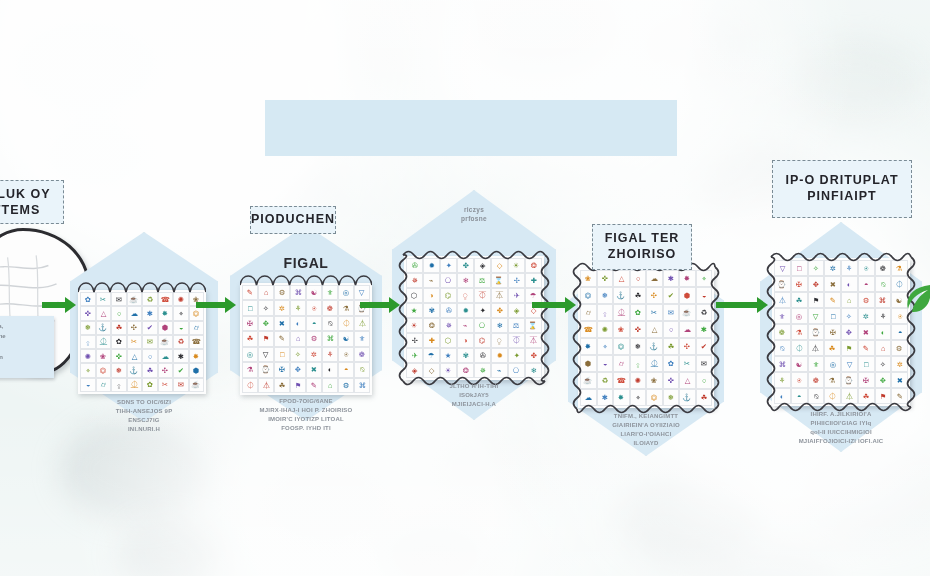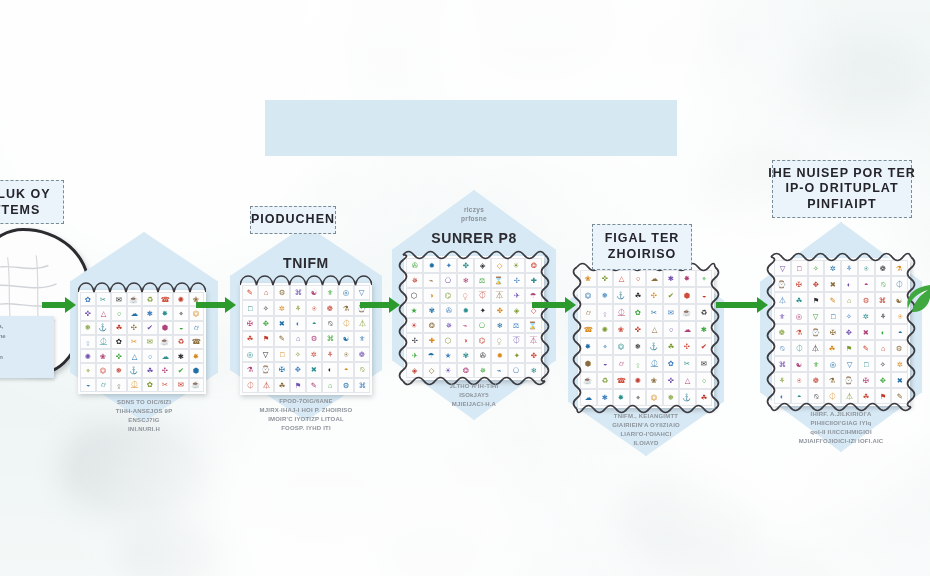--- a/index.html
+++ b/index.html
@@ -360,21 +360,21 @@
       </div>
       <div class="caption" style="top: 166px;">
         <div>SDNS TO OIC/6IZI</div>
         <div>TIHH-ANSEJOS 9P</div>
         <div>ENSCJ7IG</div>
         <div>INI.NURI.H</div>
       </div>
     </div>
     <div class="stage" style="left: 230px; top: 225px; width: 152px; height: 196px;">
       <div class="hex"></div>
-      <div class="stage-head" style="top: 30px;">TNIFM</div>
+      <div class="stage-head" style="top: 30px;">FIGAL</div>
       <div class="card scallop" style="left: 10px; top: 58px; width: 132px; height: 112px;">
         <div class="grid" style="grid-template-columns: repeat(8, 1fr); grid-template-rows: repeat(7, 1fr);">
           <div class="cellbox">
             <span class="glyph" style="color: rgb(207, 75, 58);">✎</span>
           </div>
           <div class="cellbox">
             <span class="glyph" style="color: rgb(192, 57, 43);">⌂</span>
           </div>
           <div class="cellbox">
             <span class="glyph" style="color: rgb(138, 109, 59);">⚙</span>
@@ -549,21 +549,20 @@
         <div>IMOIR'C IYOTIZP LITOAL</div>
         <div>FOOSP. IYHD ITI</div>
       </div>
     </div>
     <div class="stage" style="left: 392px; top: 190px; width: 164px; height: 230px;">
       <div class="hex"></div>
       <div class="stage-subhead" style="top: 16px;">
         <div>riczys</div>
         <div>prfosne</div>
       </div>
-      <div class="stage-head" style="top: 40px;">SUNRER P8</div>
       <div class="card" style="left: 12px; top: 66px; width: 140px; height: 124px;">
         <div class="grid" style="grid-template-columns: repeat(8, 1fr); grid-template-rows: repeat(8, 1fr);">
           <div class="cellbox">
             <span class="glyph" style="color: rgb(63, 168, 63);">✇</span>
           </div>
           <div class="cellbox">
             <span class="glyph" style="color: rgb(31, 111, 168);">✹</span>
           </div>
           <div class="cellbox">
             <span class="glyph" style="color: rgb(63, 127, 191);">✦</span>
@@ -1241,16 +1240,15 @@
 </svg>
 
 <div class="tagbox" style="left: 250px; top: 206px; width: 86px; height: 28px;">
     <span>PIODUCHEN</span>
   </div>
 <div class="tagbox" style="left: 592px; top: 224px; width: 100px; height: 46px;">
     <span>FIGAL TER</span>
     <span>ZHOIRISO</span>
   </div>
 <div class="tagbox" style="left: 772px; top: 160px; width: 140px; height: 58px;">
-    <span>IHE NUISEP POR TER</span>
     <span>IP-O DRITUPLAT</span>
     <span>PINFIAIPT</span>
   </div>
 
 </body></html>

